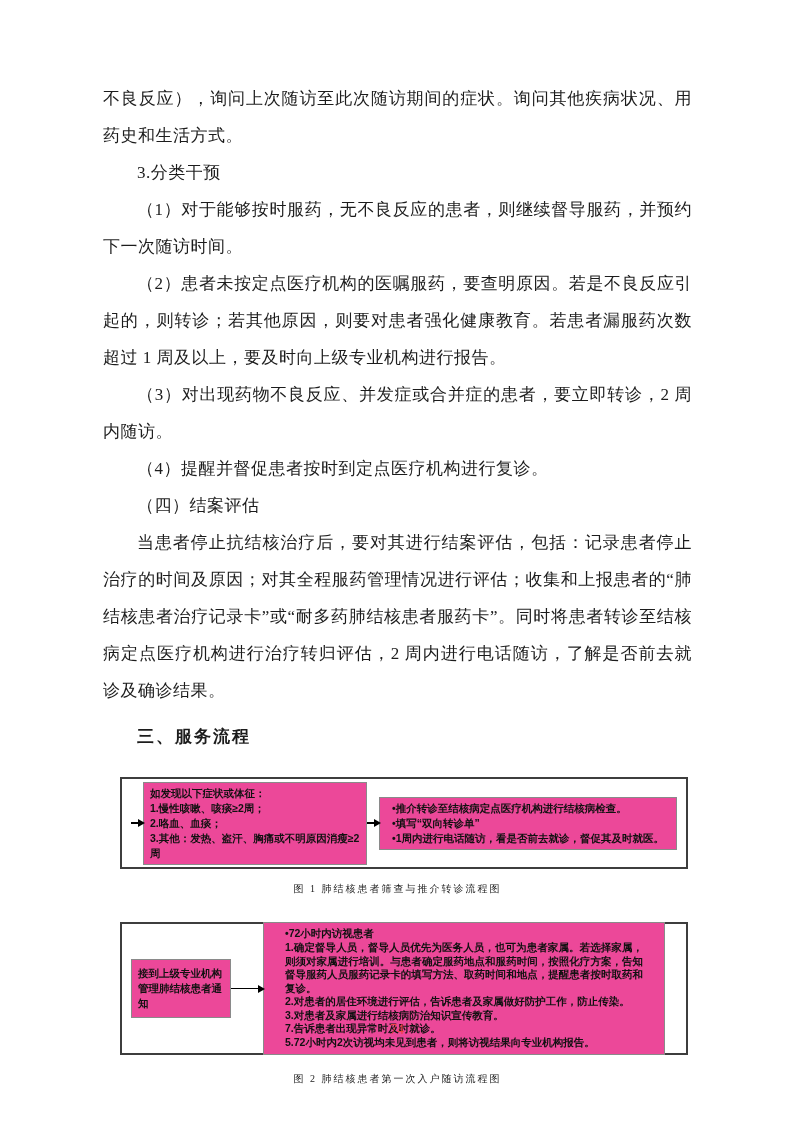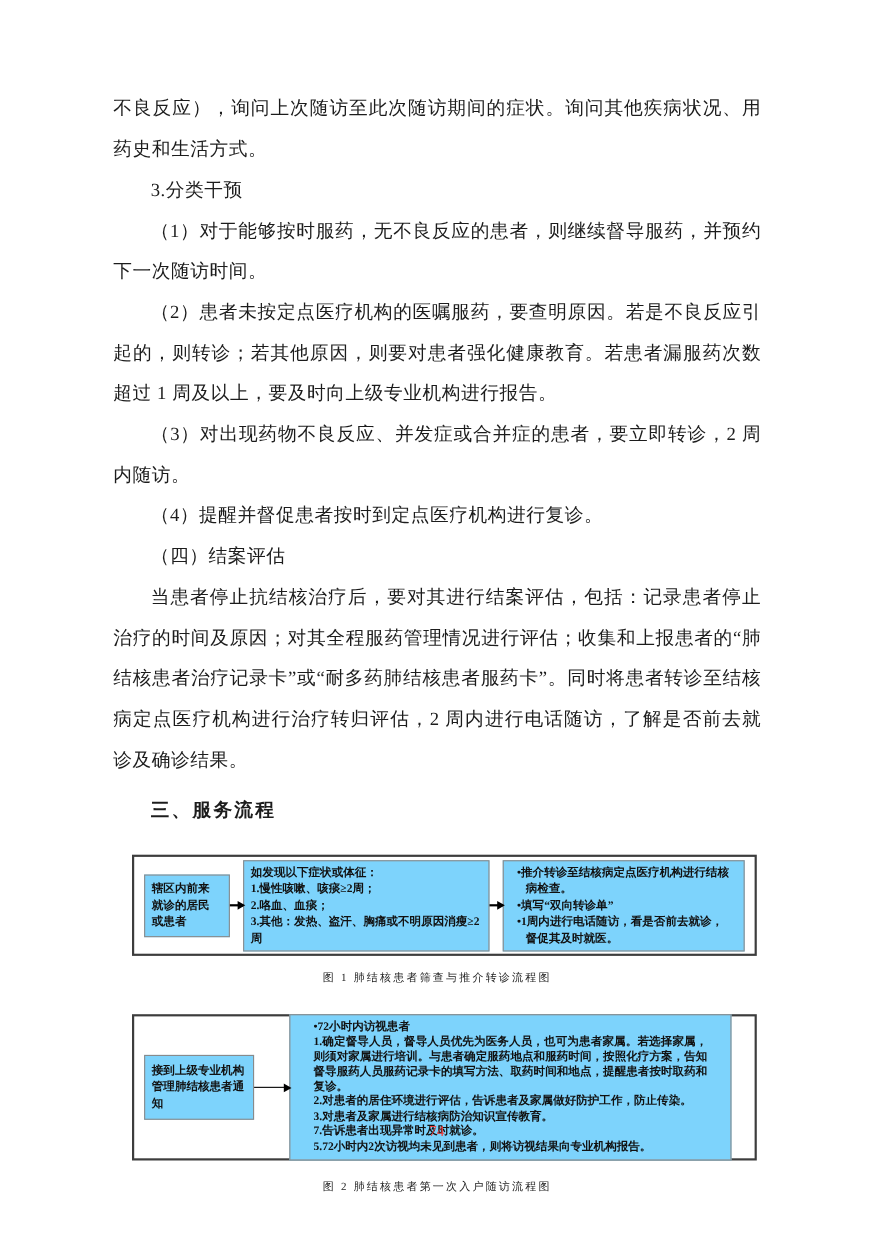--- a/index.html
+++ b/index.html
@@ -46,23 +46,22 @@
     background: #ffffff;
     font-family: "Liberation Sans", "DejaVu Sans", sans-serif;
     font-weight: bold;
     font-size: 10.5px;
   }
   .fig1 { height: 92px; }
   .fig2 { height: 133px; }
   .fnode {
     box-sizing: border-box;
     border: 1px solid #8a8a8a;
-    background: #7dd3fc;
+    background: #ec4899;
     color: #111111;
-    font-family: Liberation Serif, serif;
   }
   .node1  { flex: 0 0 78px;  padding: 5px 6px; line-height: 15px; }
   .node2  { flex: 0 0 224px; padding: 3px 6px; line-height: 15px; }
   .node3  { flex: 1;         padding: 3px 12px; line-height: 15px; }
   .node1b { flex: 0 0 100px; padding: 6px 6px; line-height: 15px; }
   .node2b { flex: 0 0 402px; padding: 4px 21px; line-height: 13.6px; text-align: justify; }
   .hang { padding-left: 8px; text-indent: -8px; }
   .farrow {
     flex: 0 0 12px;
     position: relative;
@@ -110,25 +109,20 @@
     <p class="par ind">（1）对于能够按时服药，无不良反应的患者，则继续督导服药，并预约下一次随访时间。</p>
     <p class="par ind">（2）患者未按定点医疗机构的医嘱服药，要查明原因。若是不良反应引起的，则转诊；若其他原因，则要对患者强化健康教育。若患者漏服药次数超过 1 周及以上，要及时向上级专业机构进行报告。</p>
     <p class="par ind">（3）对出现药物不良反应、并发症或合并症的患者，要立即转诊，2 周内随访。</p>
     <p class="par ind">（4）提醒并督促患者按时到定点医疗机构进行复诊。</p>
     <p class="par ind">（四）结案评估</p>
     <p class="par ind">当患者停止抗结核治疗后，要对其进行结案评估，包括：记录患者停止治疗的时间及原因；对其全程服药管理情况进行评估；收集和上报患者的“肺结核患者治疗记录卡”或“耐多药肺结核患者服药卡”。同时将患者转诊至结核病定点医疗机构进行治疗转归评估，2 周内进行电话随访，了解是否前去就诊及确诊结果。</p>
 
     <h2 class="section-heading">三、服务流程</h2>
 
     <div class="figure fig1">
-      <div class="fnode node1">
-        <div>辖区内前来</div>
-        <div>就诊的居民</div>
-        <div>或患者</div>
-      </div>
       <div class="farrow"></div>
       <div class="fnode node2">
         <div>如发现以下症状或体征：</div>
         <div>1.慢性咳嗽、咳痰≥2周；</div>
         <div>2.咯血、血痰；</div>
         <div>3.其他：发热、盗汗、胸痛或不明原因消瘦≥2周</div>
       </div>
       <div class="farrow"></div>
       <div class="fnode node3">
         <div class="hang">•推介转诊至结核病定点医疗机构进行结核病检查。</div>

